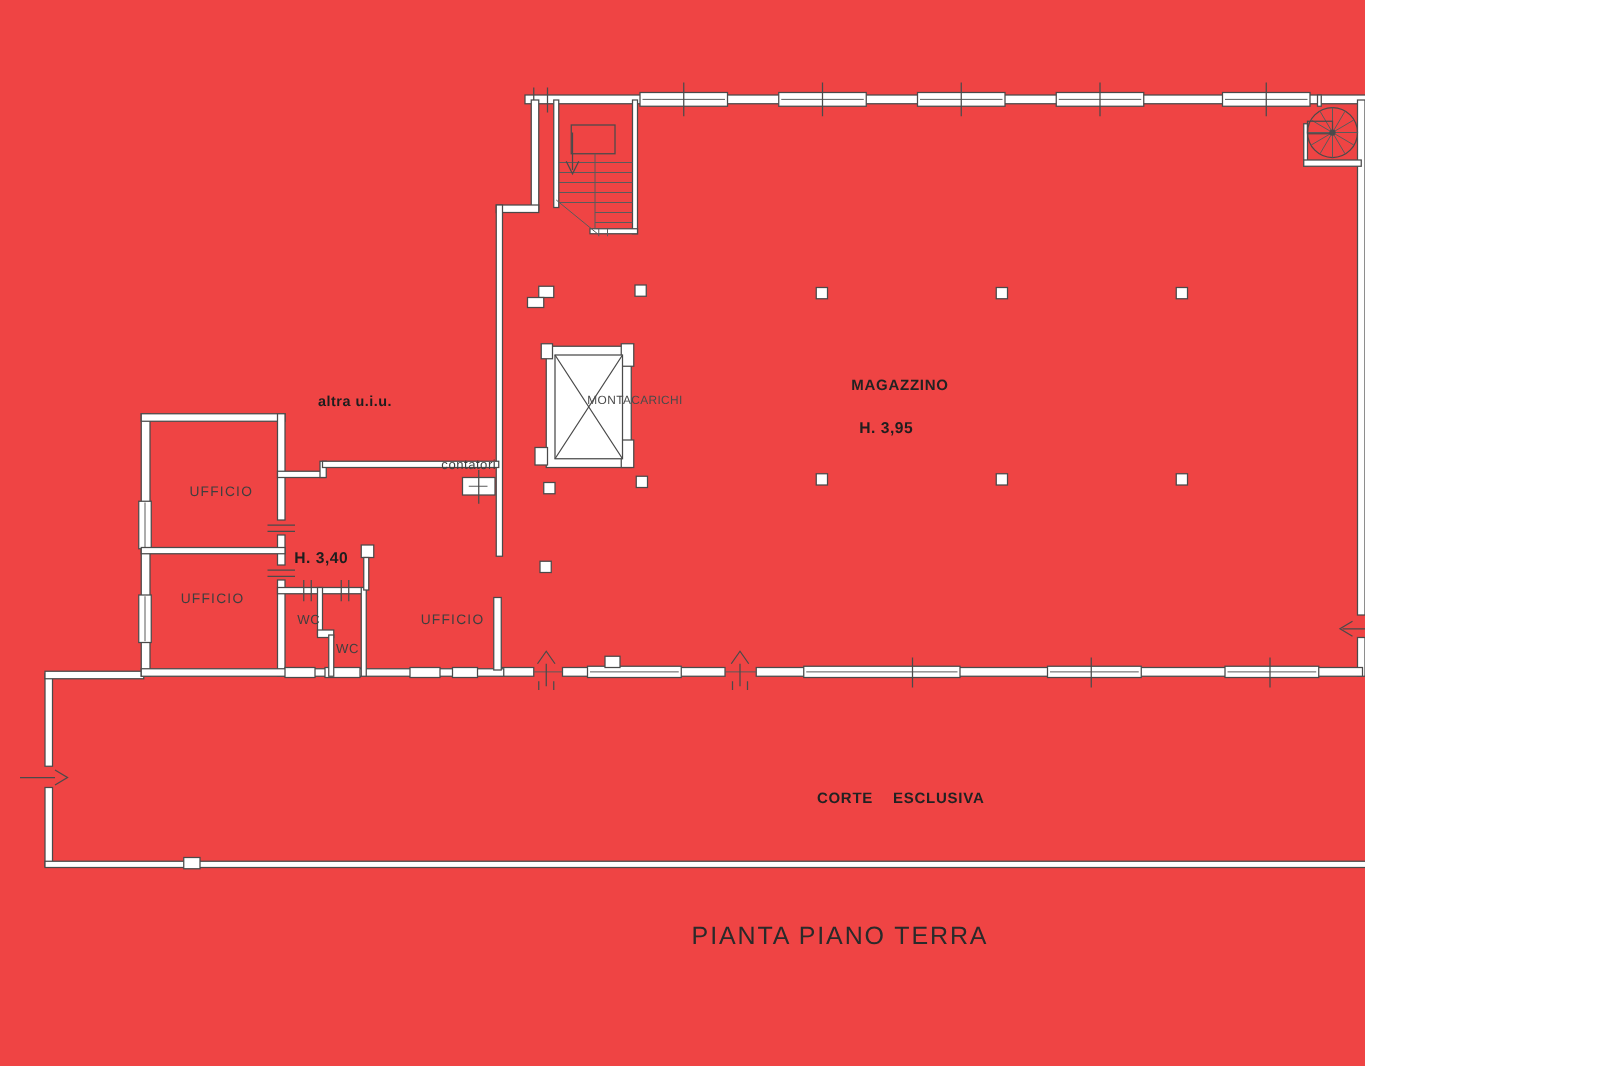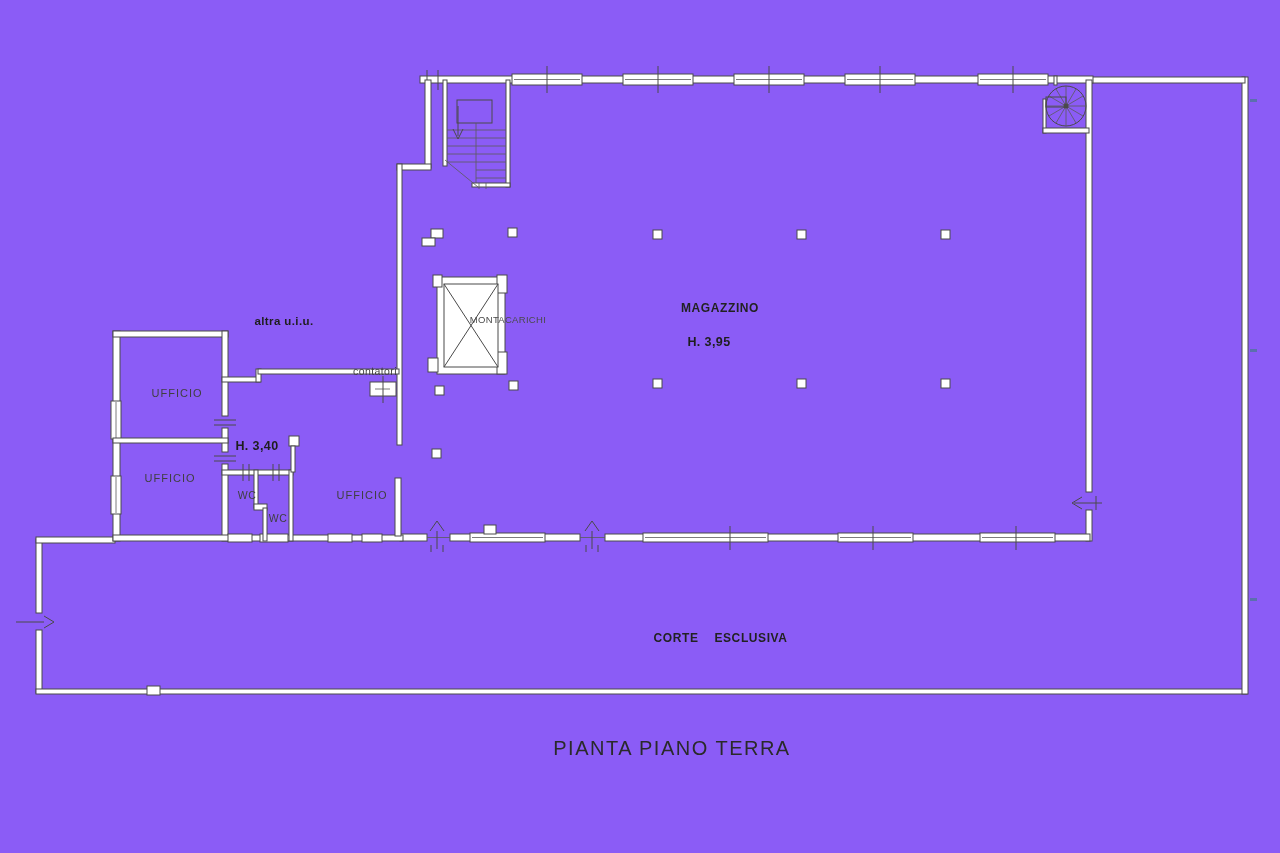--- a/index.html
+++ b/index.html
@@ -1,16 +1,16 @@
 <!DOCTYPE html>
 <html><head>
 <meta charset="utf-8">
 <style>
   html,body{margin:0;padding:0;background:#fff;}
-  .canvas{position:relative;width:1280px;height:853px;background:#8b5cf6;overflow:hidden;
+  .canvas{position:relative;width:1092px;height:853px;background:#ef4444;overflow:hidden;
           font-family:"Liberation Sans", sans-serif;}
   svg{position:absolute;left:0;top:0;}
   .wall{fill:#ffffff;stroke:#4a4a4a;stroke-width:1;}
   .thin{fill:none;stroke:#4a4a4a;stroke-width:1;}
   .thin-lt{fill:none;stroke:#5a5a5a;stroke-width:0.8;}
   .lbl{font-size:11px;fill:#3f3f3f;letter-spacing:1px;text-anchor:middle;}
   .lbl-sm{font-size:10.5px;fill:#3f3f3f;letter-spacing:0.4px;text-anchor:middle;}
   .lbl-b{font-size:12px;font-weight:bold;fill:#222;letter-spacing:0.6px;text-anchor:middle;}
   .lbl-note{font-size:12.5px;font-weight:bold;fill:#1e1e1e;letter-spacing:0.4px;text-anchor:middle;}
   .lbl-tiny{font-size:9.5px;fill:#4a4a4a;letter-spacing:0.3px;text-anchor:middle;}

